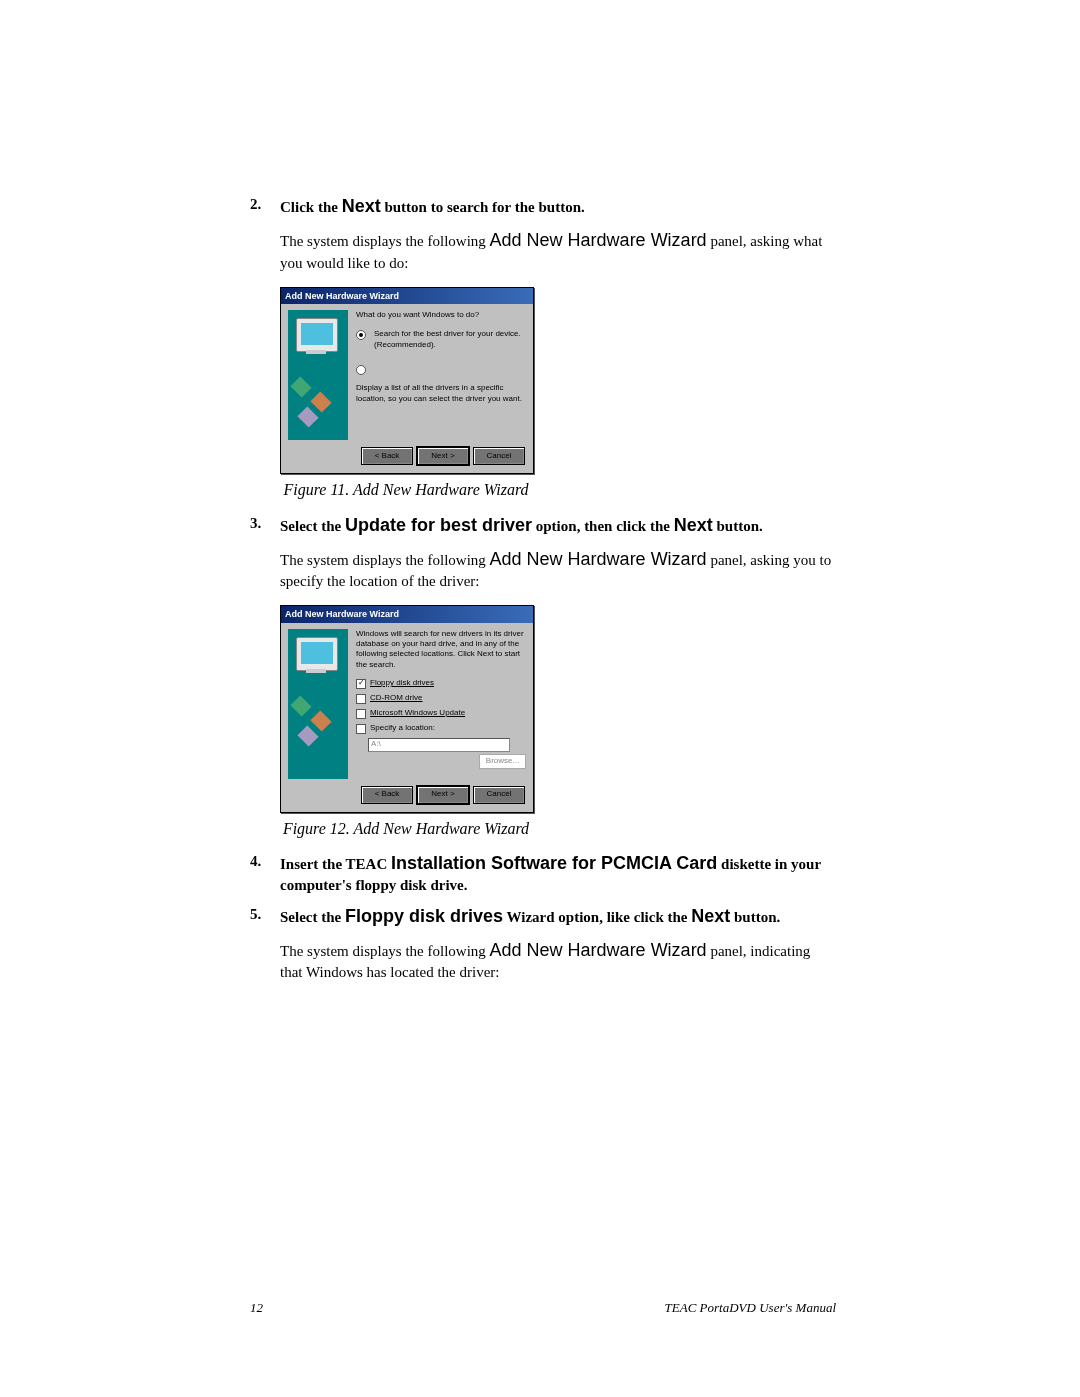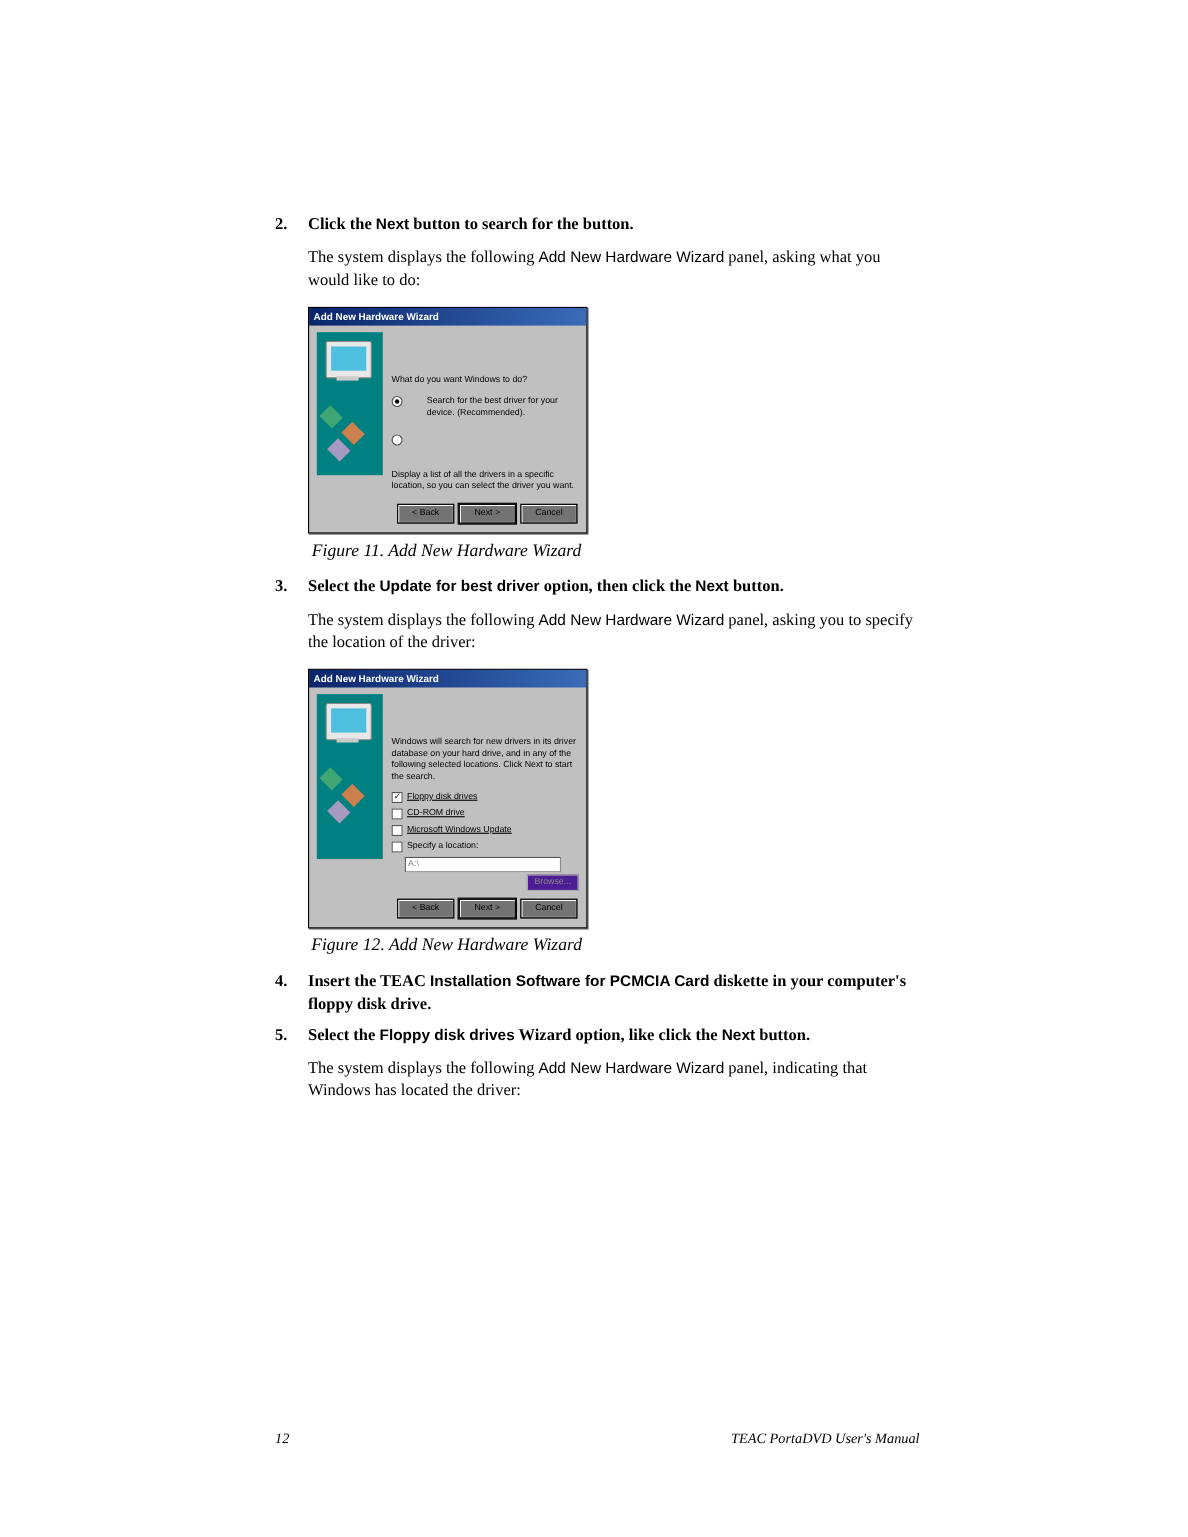--- a/index.html
+++ b/index.html
@@ -25,21 +25,21 @@
     padding-left: 30px;
     margin-bottom: 8px;
   }
   ol.outer > li > .num {
     position: absolute;
     left: 0;
     top: 0;
     font-weight: bold;
   }
   .bold { font-weight: bold; }
-  .sans { font-family: Arial, Helvetica, sans-serif; font-size: 14px; }
+  .sans { font-family: Arial, Helvetica, sans-serif; font-size: 18px; }
   .para { margin-top: 10px; margin-bottom: 10px; }
   .fig-caption { font-style: italic; text-align: center; font-size: 16px; margin: 5px 0 12px 0; }
 
   .dialog-container { margin: 14px 0 5px 0; }
   .dialog {
     width: 252px;
     border: 1px solid #000;
     background: #c0c0c0;
     font-family: 'MS Sans Serif', Arial, sans-serif;
     font-size: 8px;
@@ -64,44 +64,44 @@
     position:absolute; left:8px; top:8px; width:40px; height:32px;
     background:#e8e8e8; border:1px solid #888; border-radius:2px;
   }
   .monitor::after { content:""; position:absolute; left:4px; top:4px; right:4px; bottom:6px; background:#4fbfe0; }
   .base { position:absolute; left:18px; top:40px; width:20px;height:4px;background:#ccc; }
   .shape { position:absolute; width:16px; height:14px; transform: rotate(45deg); opacity:0.8;}
   .s1 { left:5px;  top:70px;  background:#50b070; }
   .s2 { left:25px; top:85px;  background:#ff8040; }
   .s3 { left:12px; top:100px; background:#d0a0d0; }
 
-  .dialog .content { flex:1; font-size:8px; color:#000; line-height:1.3;margin-top:38px; }
+  .dialog .content { flex:1; font-size:8px; color:#000; line-height:1.3; }
   .dialog .prompt { margin-bottom:6px; }
-  .radio-row { display:flex; gap:22px; padding: 3px 0; align-items:flex-start;}
+  .radio-row { display:flex; gap:8px; padding: 3px 0; align-items:flex-start;}
   .radio {
     width:8px;height:8px;border:1px solid #555;border-radius:50%;background:#fff;
     flex-shrink:0; margin-top:1px; position:relative;
   }
   .radio.sel::after { content:""; position:absolute;left:2px;top:2px;width:4px;height:4px;border-radius:50%;background:#000;}
   .checkbox {
     width:8px;height:8px;border:1px solid #555;background:#fff;
     flex-shrink:0; margin-top:1px; position:relative;
   }
   .checkbox.sel::after { content:""; position:absolute;left:1px;top:-1px;font-size:8px;line-height:8px;}
   .checkbox.sel::after { content:"✓"; }
   .check-row { display:flex; gap:4px; padding: 2px 0; align-items:flex-start;}
   .underline { text-decoration: underline; }
   .input-box {
     width:140px; height:12px; border:1px solid #888;
     border-top-color:#555; border-left-color:#555;
     background:#fff; margin:2px 0;
   }
   .browse-btn-row{ display:flex; justify-content:flex-end; margin-top:2px; }
   .btn-disabled {
-    width:45px;height:13px;border:1px solid #aaa;background:#4c1d95;color:#888;font-size:8px;
+    width:45px;height:13px;border:1px solid #aaa;background:#ffffff;color:#888;font-size:8px;
     display:flex;align-items:center;justify-content:center;
   }
   .dialog .footer {
     display:flex; justify-content:flex-end; gap:4px;
     padding:7px 8px 8px 8px;
   }
   .dbtn {
     width:50px; height:16px;
     border:1px solid #000; background:#737373;
     box-shadow: inset 1px 1px 0 #fff, inset -1px -1px 0 #888;

